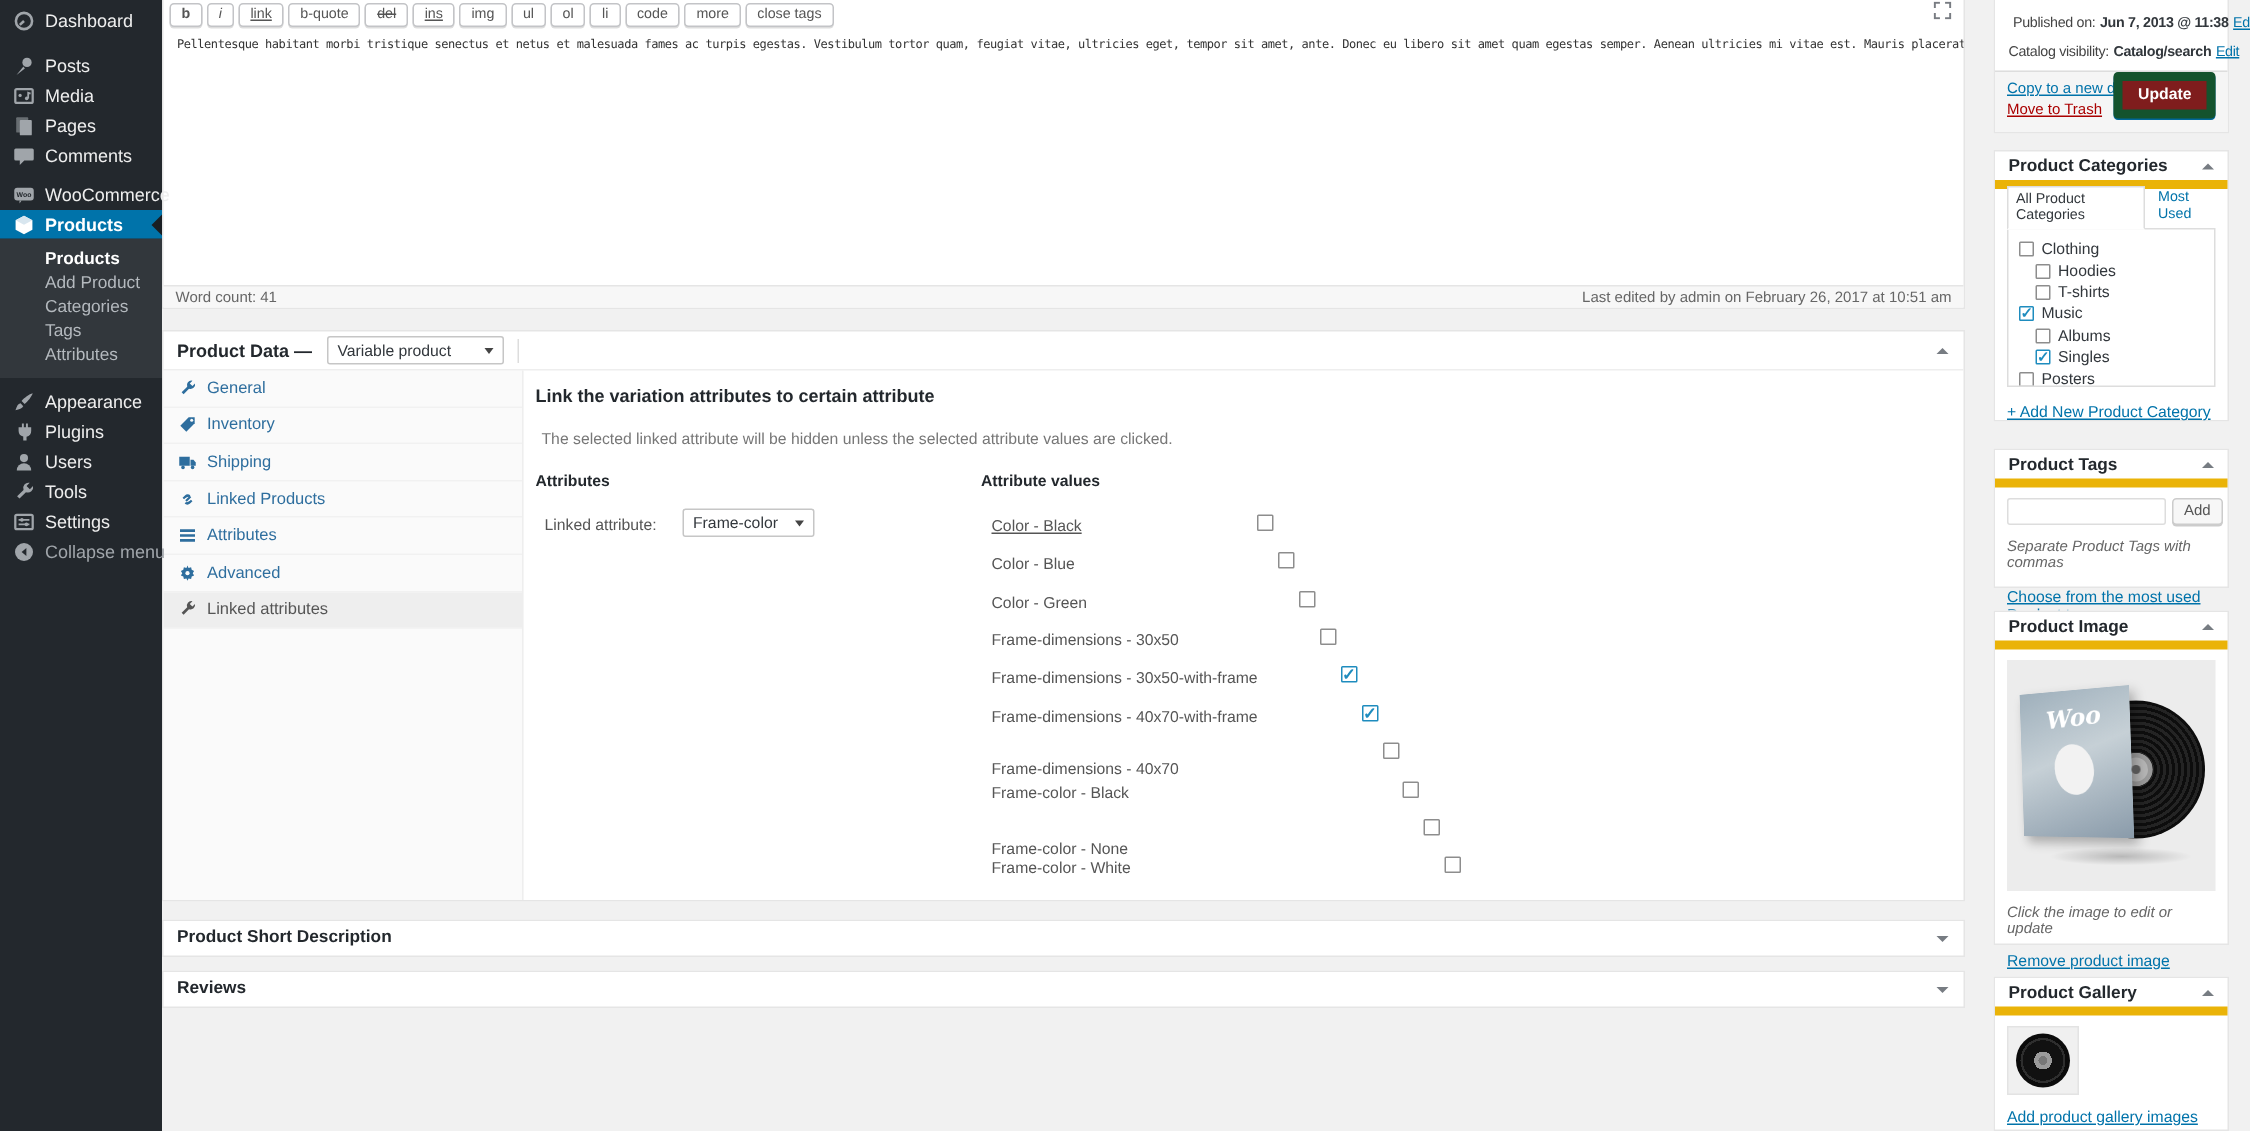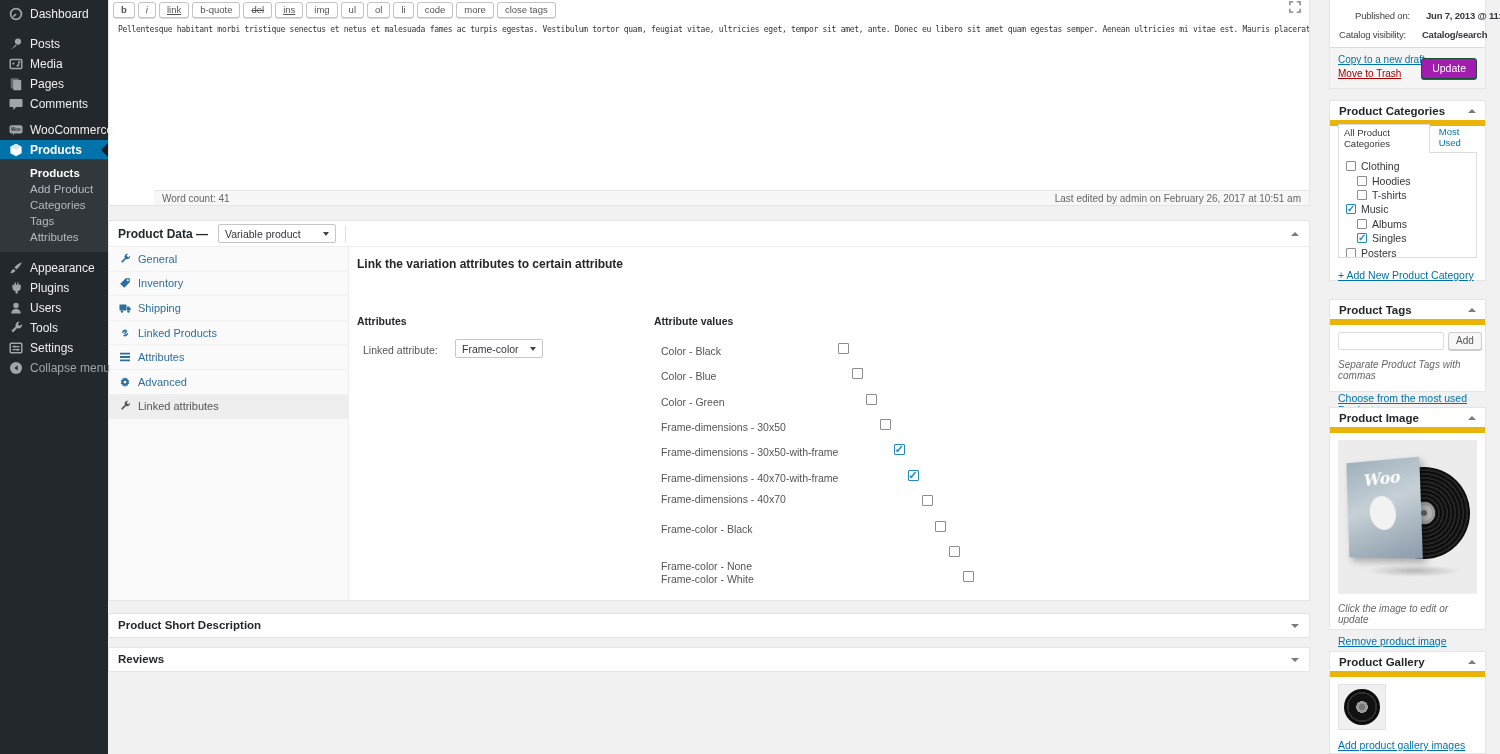--- a/index.html
+++ b/index.html
@@ -37,21 +37,21 @@
   .qt-bar { padding:2px 0 0 4px; display:flex; align-items:center; }
   .qt-btn { font-size:9.5px; color:#555; background:#fff; border:1px solid #c3c4c7; border-radius:3px;
             padding:1px 7px 2px; margin:0 3px 0 0; cursor:pointer; box-shadow:0 1px 0 #ddd; white-space:nowrap;}
   .qt-b{font-weight:bold}.qt-i{font-style:italic}.qt-link{text-decoration:underline}
   .qt-del{text-decoration:line-through}.qt-ins{text-decoration:underline}
   .fullscreen { position:absolute; right:8px; top:1px; cursor:pointer; }
   .ed-text { padding:7px 9px; font-family:"DejaVu Sans Mono", monospace; font-size:8px; letter-spacing:-0.3px;
              color:#333; white-space:nowrap; overflow:hidden; }
   .statusbar { position:absolute; left:0; right:0; bottom:0; height:15px; background:#f7f7f7;
                border-top:1px solid #e5e5e5; display:flex; justify-content:space-between; align-items:center;
-               padding:0 8px; font-size:10px; color:#666;margin-left:45px; }
+               padding:0 8px; font-size:10px; color:#666; }
 
   
   #pdata { left:108px; top:220px; width:1202px; height:381px; }
   .pd-head { height:26px; display:flex; align-items:center; padding:0 9px; border-bottom:1px solid #eee; position:relative; }
   .pd-title { font-weight:bold; font-size:12px; color:#23282d; }
   .sel { display:inline-flex; align-items:center; justify-content:space-between; background:#fff;
          border:1px solid #c6c6c6; border-radius:2px; height:19px; padding:0 6px; font-size:10.5px; color:#32373c; cursor:pointer; }
   .sel-arrow { width:0;height:0;border-left:3.5px solid transparent;border-right:3.5px solid transparent;border-top:4px solid #444; margin-left:8px; }
   .pd-sep { width:1px; height:16px; background:#ddd; margin-left:9px; }
   .pd-toggle { position:absolute; right:10px; top:11px; }
@@ -80,27 +80,27 @@
   #reviews { left:108px; top:647px; width:1202px; height:25px; }
   .bar-title { line-height:23px; padding-left:9px; font-size:11.5px; font-weight:bold; color:#23282d; }
   .bar-arrow { position:absolute; right:10px; top:10px; }
 
   
   .rp-head { height:25px; display:flex; justify-content:space-between; align-items:center; padding:0 9px;
              border-bottom:6px solid #eab308; font-weight:bold; font-size:11.5px; color:#23282d; }
   .rp-body { padding:7px 8px; }
 
   #publish { left:1329px; top:-1px; width:157px; height:90px; }
-  .pub-row { padding:0 9px; font-size:9.5px; letter-spacing:-0.2px; color:#444; white-space:nowrap; display:flex; align-items:center; gap:16px; }
+  .pub-row { padding:0 9px; font-size:9.5px; letter-spacing:-0.2px; color:#444; white-space:nowrap; display:flex; align-items:center; gap:3px; }
   .pub-row b { color:#32373c; }
   .pub-foot { position:absolute; left:0; right:0; bottom:0; height:41px; background:#f5f5f5; border-top:1px solid #ddd; padding:5px 8px; }
   .pub-links { font-size:10px; line-height:14px; }
   .trash { color:#a00; }
-  .btn-primary { position:absolute; right:8px; bottom:9px; background:#a21caf; border:1px solid #14532d;
-                 box-shadow:0 1px 0 #006799; color:#fff; font-size:10.5px; padding:3px 10px 4px; border-radius:3px; cursor:pointer; }
+  .btn-primary { position:absolute; right:8px; bottom:9px; background:#7f1d1d; border:6px solid #14532d;
+                 box-shadow:0 1px 0 #006799; color:#fff; font-size:10.5px; padding:3px 10px 4px; border-radius:3px; cursor:pointer;font-weight:bold; }
 
   #cats { left:1329px; top:100px; width:157px; height:181px; }
   .cat-tabs { display:flex; align-items:flex-end; font-size:9.5px; height:19px; position:relative; z-index:2; }
   .cat-tab-active { background:#fff; border:1px solid #ddd; border-bottom-color:#fff; padding:2px 5px 3px; color:#32373c; margin-bottom:-1px; cursor:pointer;}
   .cat-tab { margin:0 0 4px 9px; cursor:pointer; }
   .cat-list { border:1px solid #ddd; height:106px; padding:6px 0 0 7px; overflow:hidden; background:#fff; }
   .cat-item { height:14.4px; display:flex; align-items:center; gap:5px; font-size:10.5px; color:#32373c; }
   .cat-item .cb { width:10px; height:10px; }
   .cat-item .cb.checked::after { font-size:10px; top:-2px; }
   .ind1 { padding-left:11px; }
@@ -328,41 +328,42 @@
       </div>
       <div class="pd-tab active">
         <svg width="12" height="12" viewBox="0 0 12 12">
             <path d="M11 2.6a3 3 0 01-4 3.5L3.4 9.8 2.1 8.5l3.7-3.6A3 3 0 019.3.8L7.5 2.6l1.8 1.8z"></path>
           </svg>
         <span>Linked attributes</span>
       </div>
     </div>
     <div class="pd-content">
       <div class="pd-h">Link the variation attributes to certain attribute</div>
+      <div class="pd-desc">The selected linked attribute will be hidden unless the selected attribute values are clicked.</div>
       <div class="col-h" style="left:8px;">Attributes</div>
       <div class="col-h" style="left:305px;">Attribute values</div>
       <div class="la-label">Linked attribute:</div>
       <span class="sel la-sel">
         <span>Frame-color</span>
         <span class="sel-arrow"></span>
       </span>
 
-      <div class="av-label" style="top:98px;">Color - Black</div>
+      <div class="av-label" style="top:98px;text-decoration:underline;">Color - Black</div>
       <span class="cb av-cb" style="top:96px;"></span>
       <div class="av-label" style="top:123px;">Color - Blue</div>
       <span class="cb av-cb" style="top:121px;"></span>
       <div class="av-label" style="top:149px;">Color - Green</div>
       <span class="cb av-cb" style="top:147px;"></span>
       <div class="av-label" style="top:174px;">Frame-dimensions - 30x50</div>
       <span class="cb av-cb" style="top:172px;"></span>
       <div class="av-label" style="top:199px;">Frame-dimensions - 30x50-with-frame</div>
       <span class="cb av-cb checked" style="top:197px;"></span>
       <div class="av-label" style="top:225px;">Frame-dimensions - 40x70-with-frame</div>
       <span class="cb av-cb checked" style="top:223px;"></span>
-      <div class="av-label" style="top:246px;">Frame-dimensions - 40x70</div>
+      <div class="av-label" style="top:260px;">Frame-dimensions - 40x70</div>
       <span class="cb av-cb" style="top:248px;"></span>
       <div class="av-label" style="top:276px;">Frame-color - Black</div>
       <span class="cb av-cb" style="top:274px;"></span>
       <div class="av-label" style="top:313px;">Frame-color - None</div>
       <span class="cb av-cb" style="top:299px;"></span>
       <div class="av-label" style="top:326px;">Frame-color - White</div>
       <span class="cb av-cb" style="top:324px;"></span>
     </div>
   </div>
 </div>

